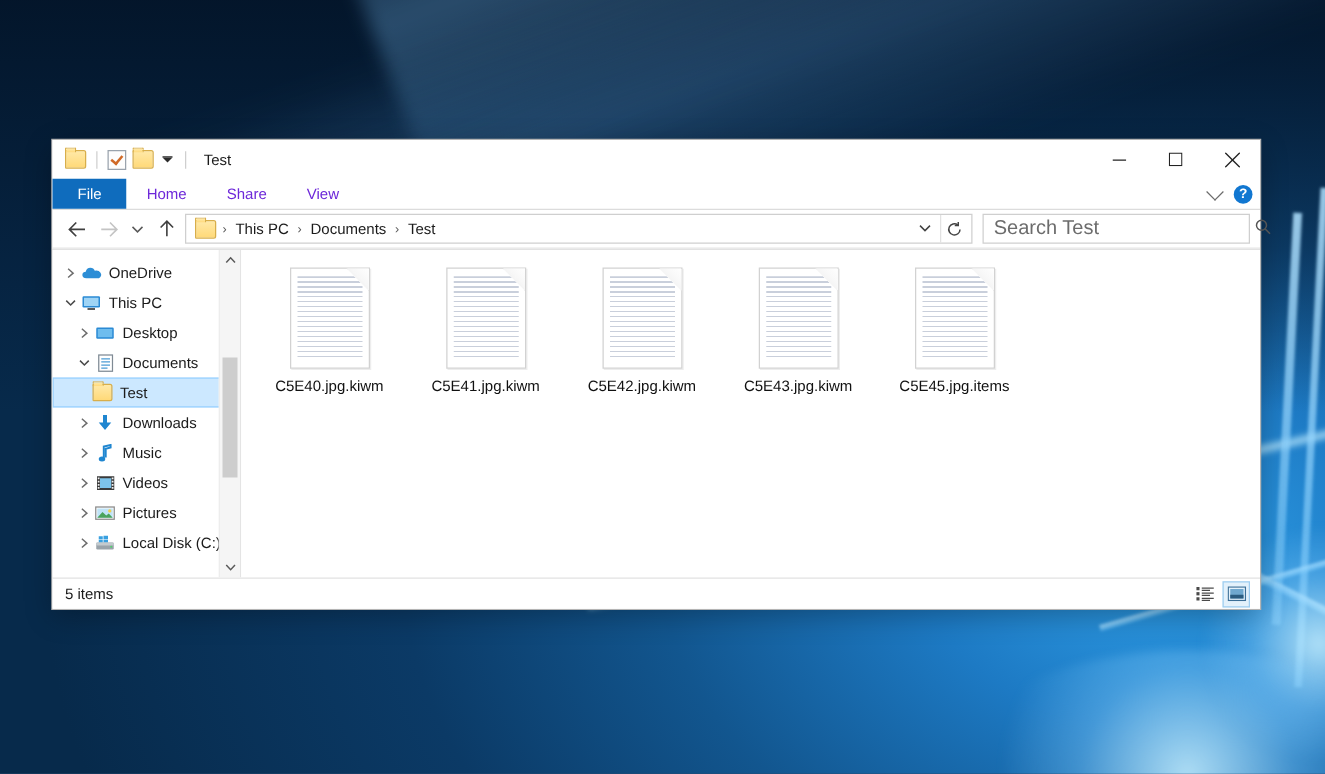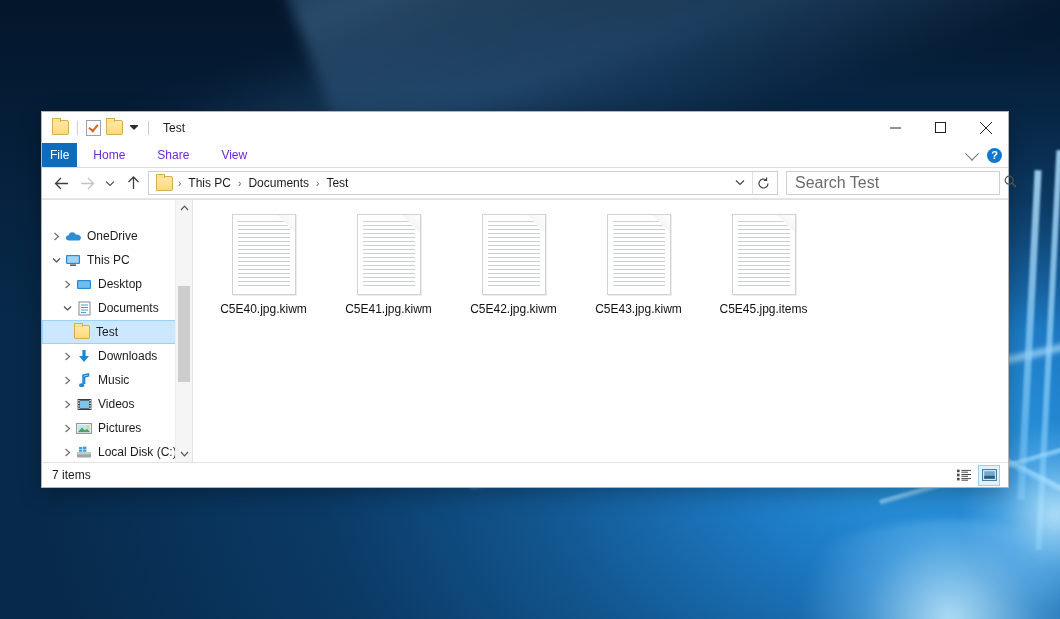--- a/index.html
+++ b/index.html
@@ -170,21 +170,21 @@
   }
   .tab {
     padding: 0 16px;
     display: flex; align-items: center;
     font-size: 12px;
     color: #6d28d9;
   }
   .tab.file {
     background: #0f6cbd;
     color: #ffffff;
-    padding: 0 8px;
+    padding: 0 20px;
   }
   .ribbon-right {
     position: absolute;
     right: 6px; top: 0;
     height: 24px;
     display: flex; align-items: center; gap: 10px;
   }
   .chev-down {
     width: 9px; height: 9px;
     border-right: 1.4px solid #6b6b6b;
@@ -276,21 +276,21 @@
     border-top: 1px solid #e2e2e2;
   }
   .sidebar {
     width: 150px;
     background: #ffffff;
     position: relative;
     overflow: hidden;
     border-right: 1px solid #e4e4e4;
   }
   .tree {
-    padding-top: 24px;
+    padding-top: 6px;
   }
   .tree-item {
     height: 24px;
     display: flex;
     align-items: center;
     font-size: 12px;
     color: #1b1b1b;
     white-space: nowrap;
     padding-right: 4px;
   }
@@ -778,21 +778,21 @@
             <div class="fold" style="clip-path:polygon(0 0,100% 100%,100% 0);"></div>
           </div>
           <div class="file-name">C5E45.jpg.items</div>
         </div>
 
       </div>
     </div>
   </div>
 
   <div class="statusbar">
-    <span>7 items</span>
+    <span>5 items</span>
     <div class="view-btns">
       <div class="view-btn">
         <svg width="15" height="12" viewBox="0 0 15 12">
           <g fill="#4a4a4a">
             <rect x="0" y="0.6" width="2.6" height="2.6"></rect>
               <rect x="0" y="4.7" width="2.6" height="2.6"></rect>
               <rect x="0" y="8.8" width="2.6" height="2.6"></rect>
           </g>
           <g stroke="#4a4a4a" stroke-width="1">
             <line x1="4.4" y1="1.4" x2="14" y2="1.4"></line>

